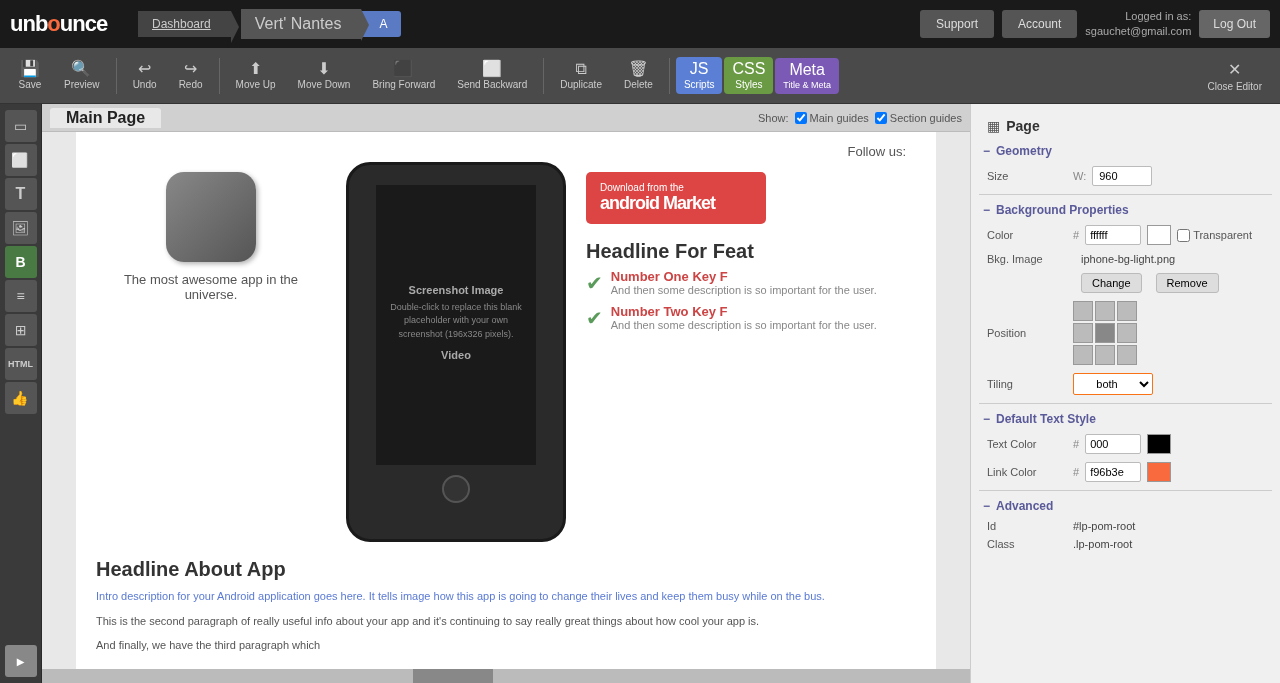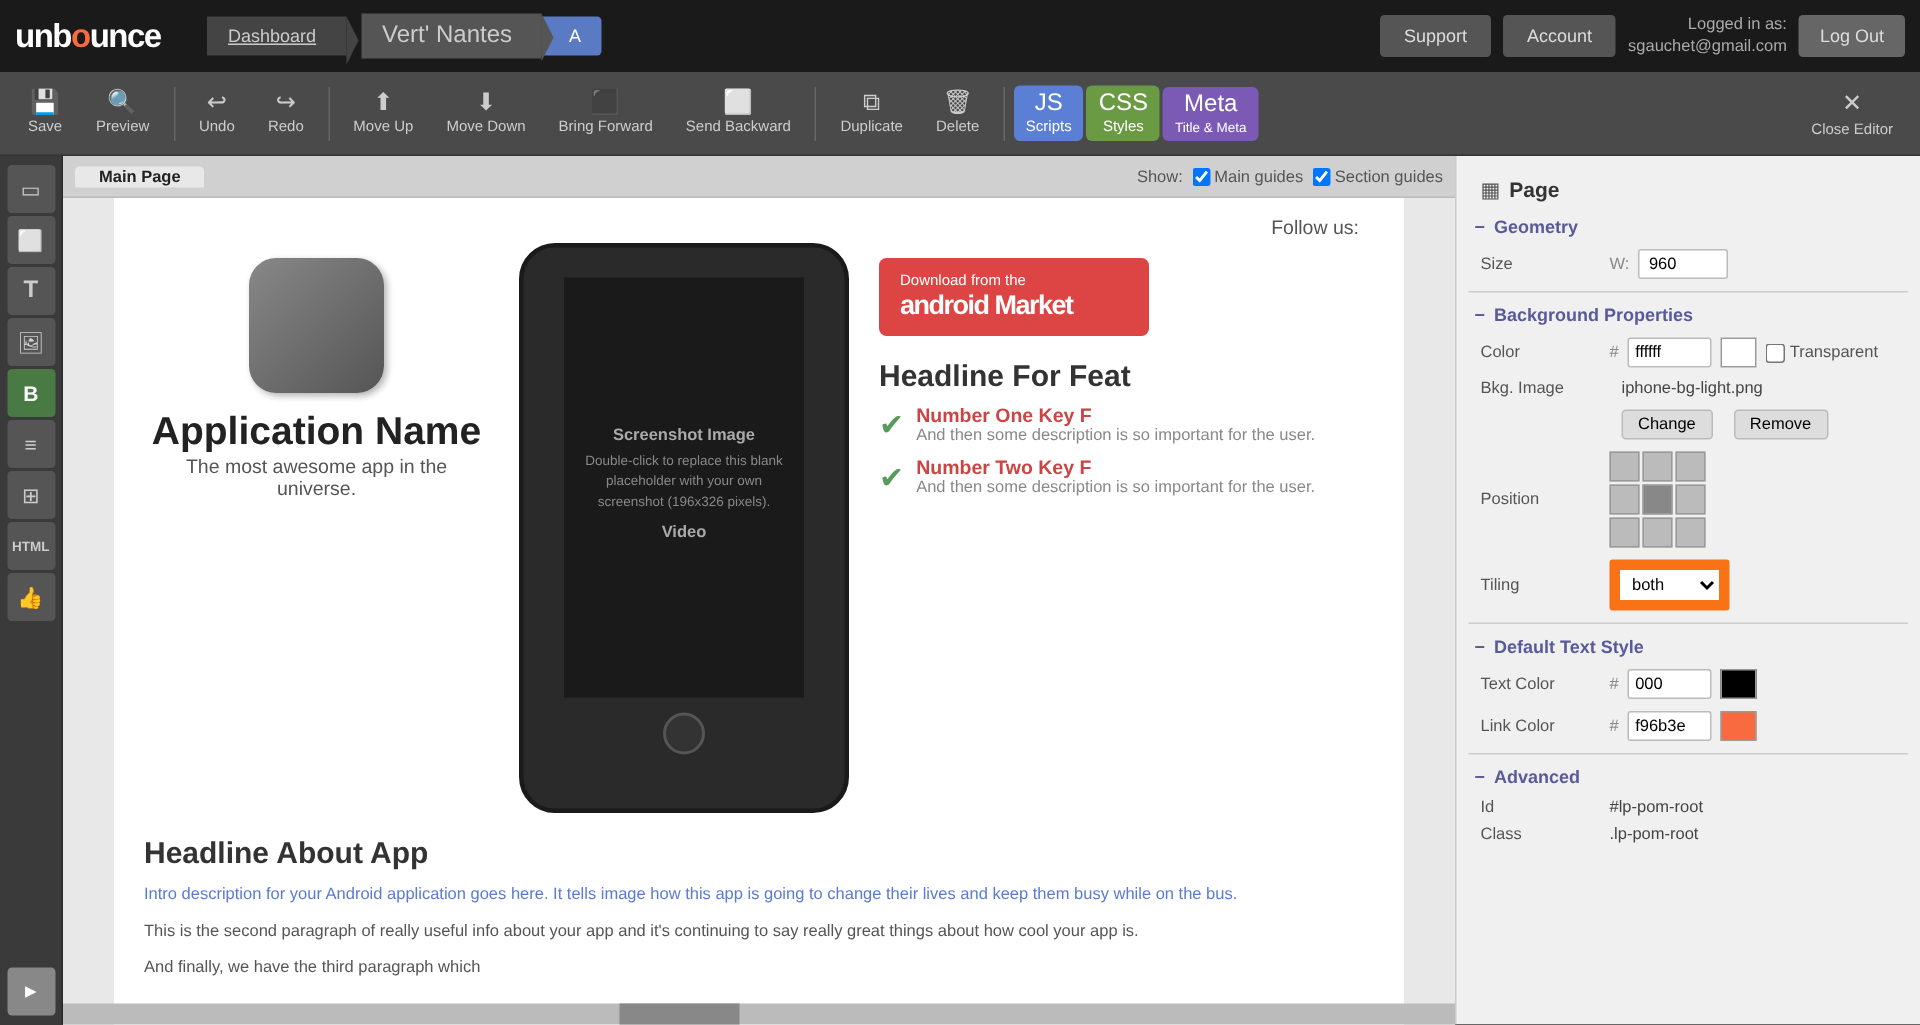--- a/index.html
+++ b/index.html
@@ -196,21 +196,21 @@
       height: 28px;
       display: flex;
       align-items: center;
       padding: 0 0 0 8px;
       gap: 4px;
       border-bottom: 1px solid #bbb;
     }
     .page-tab {
       background: #b8b8b8;
       padding: 1px 16px;
-      font-size: 11px;
+      font-size: 16px;
       border-radius: 3px 3px 0 0;
       cursor: pointer;
       color: #444;
     }
     .page-tab.active {
       background: #e8e8e8;
       color: #222;
       font-weight: bold;
     }
     .show-controls {
@@ -462,25 +462,26 @@
     }
     .pos-cell {
       width: 20px;
       height: 20px;
       background: #bbb;
       border: 1px solid #999;
       cursor: pointer;
     }
     .tiling-select {
       background: white;
-      border: 7px solid #f97316;
+      border: 1px solid #f97316;
       padding: 3px 4px;
       font-size: 11px;
       border-radius: 2px;
       width: 80px;
+      text-align: center;
     }
     .divider {
       height: 1px;
       background: #ccc;
       margin: 4px 0;
     }
     .id-value {
       font-size: 11px;
       color: #444;
     }
@@ -652,21 +653,20 @@
 
     <div class="canvas-area">
       <div class="canvas-content">
         <div class="canvas-inner">
           <div class="follow-us">Follow us:</div>
 
           <div style="display:flex; gap:20px; align-items:flex-start; padding-top:10px;">
 
             <div style="width:230px; text-align:center; padding-top:10px;">
               <div class="app-icon-placeholder"></div>
-              <div class="app-name">Application Name</div>
               <div class="app-tagline">The most awesome app in the universe.</div>
             </div>
 
             <div style="width:220px;">
               <div class="phone-img">
                 <div class="phone-screen">
                   <div class="phone-screen-title">Screenshot Image</div>
                   <div class="phone-screen-text">Double-click to replace this blank placeholder with your own screenshot (196x326 pixels).</div>
                   <div class="phone-screen-title" style="margin-top:8px;">Video</div>
                 </div>

